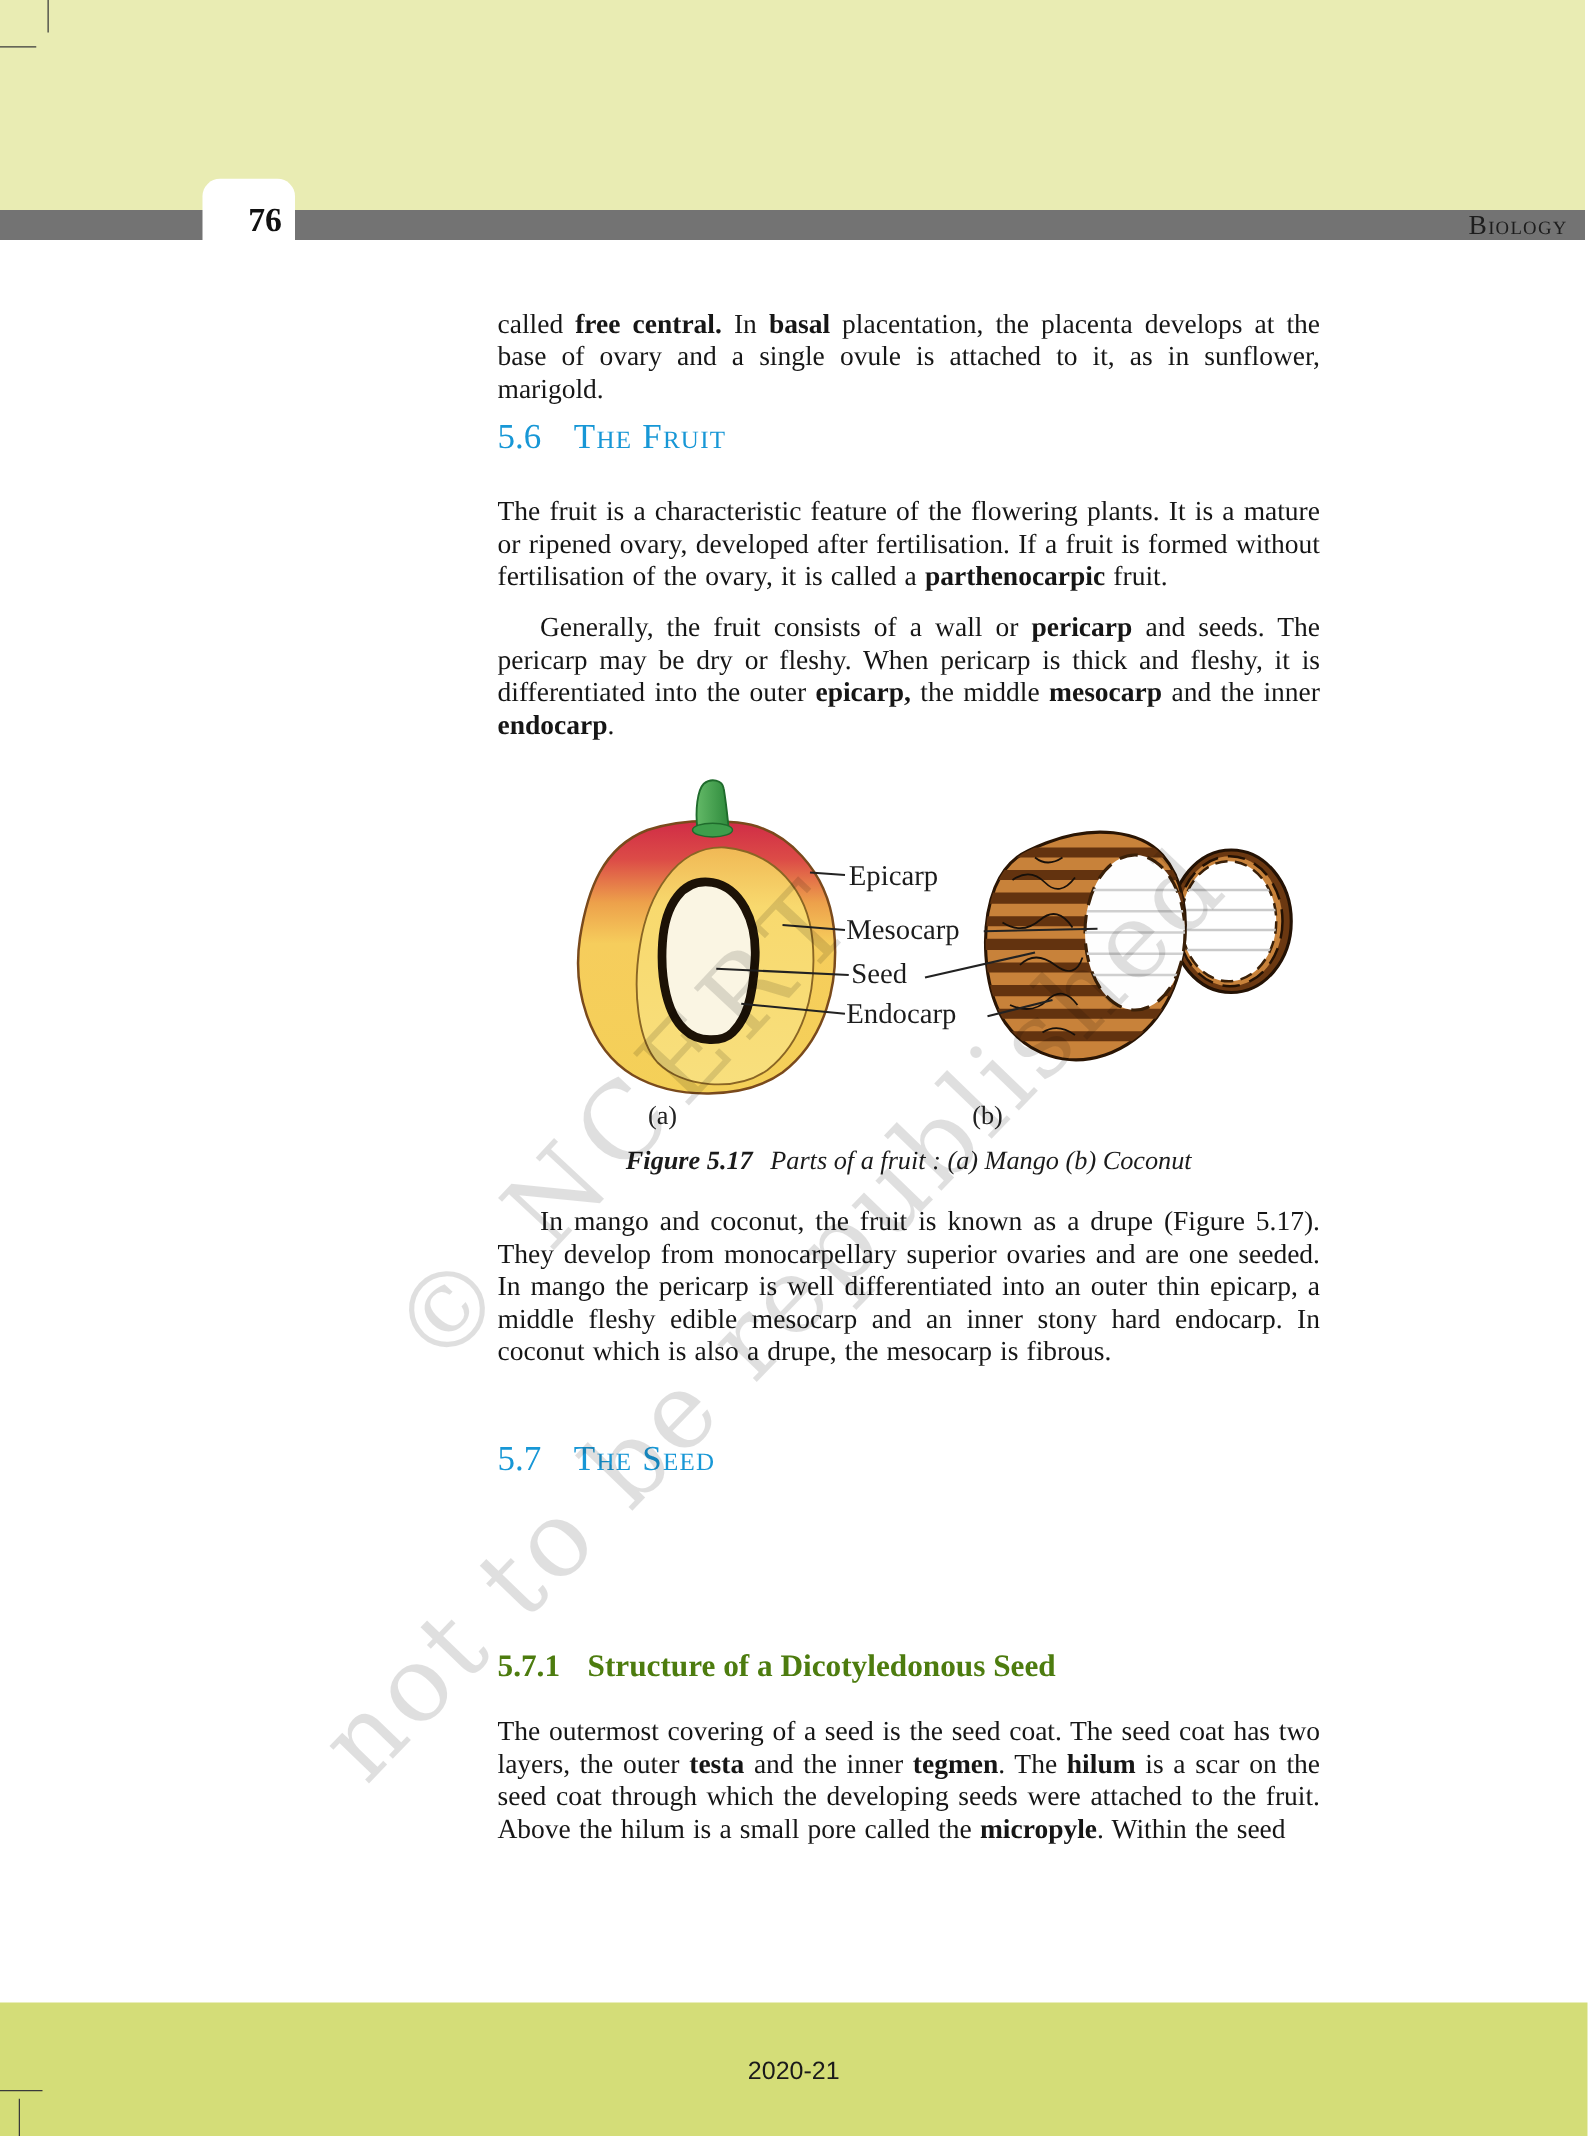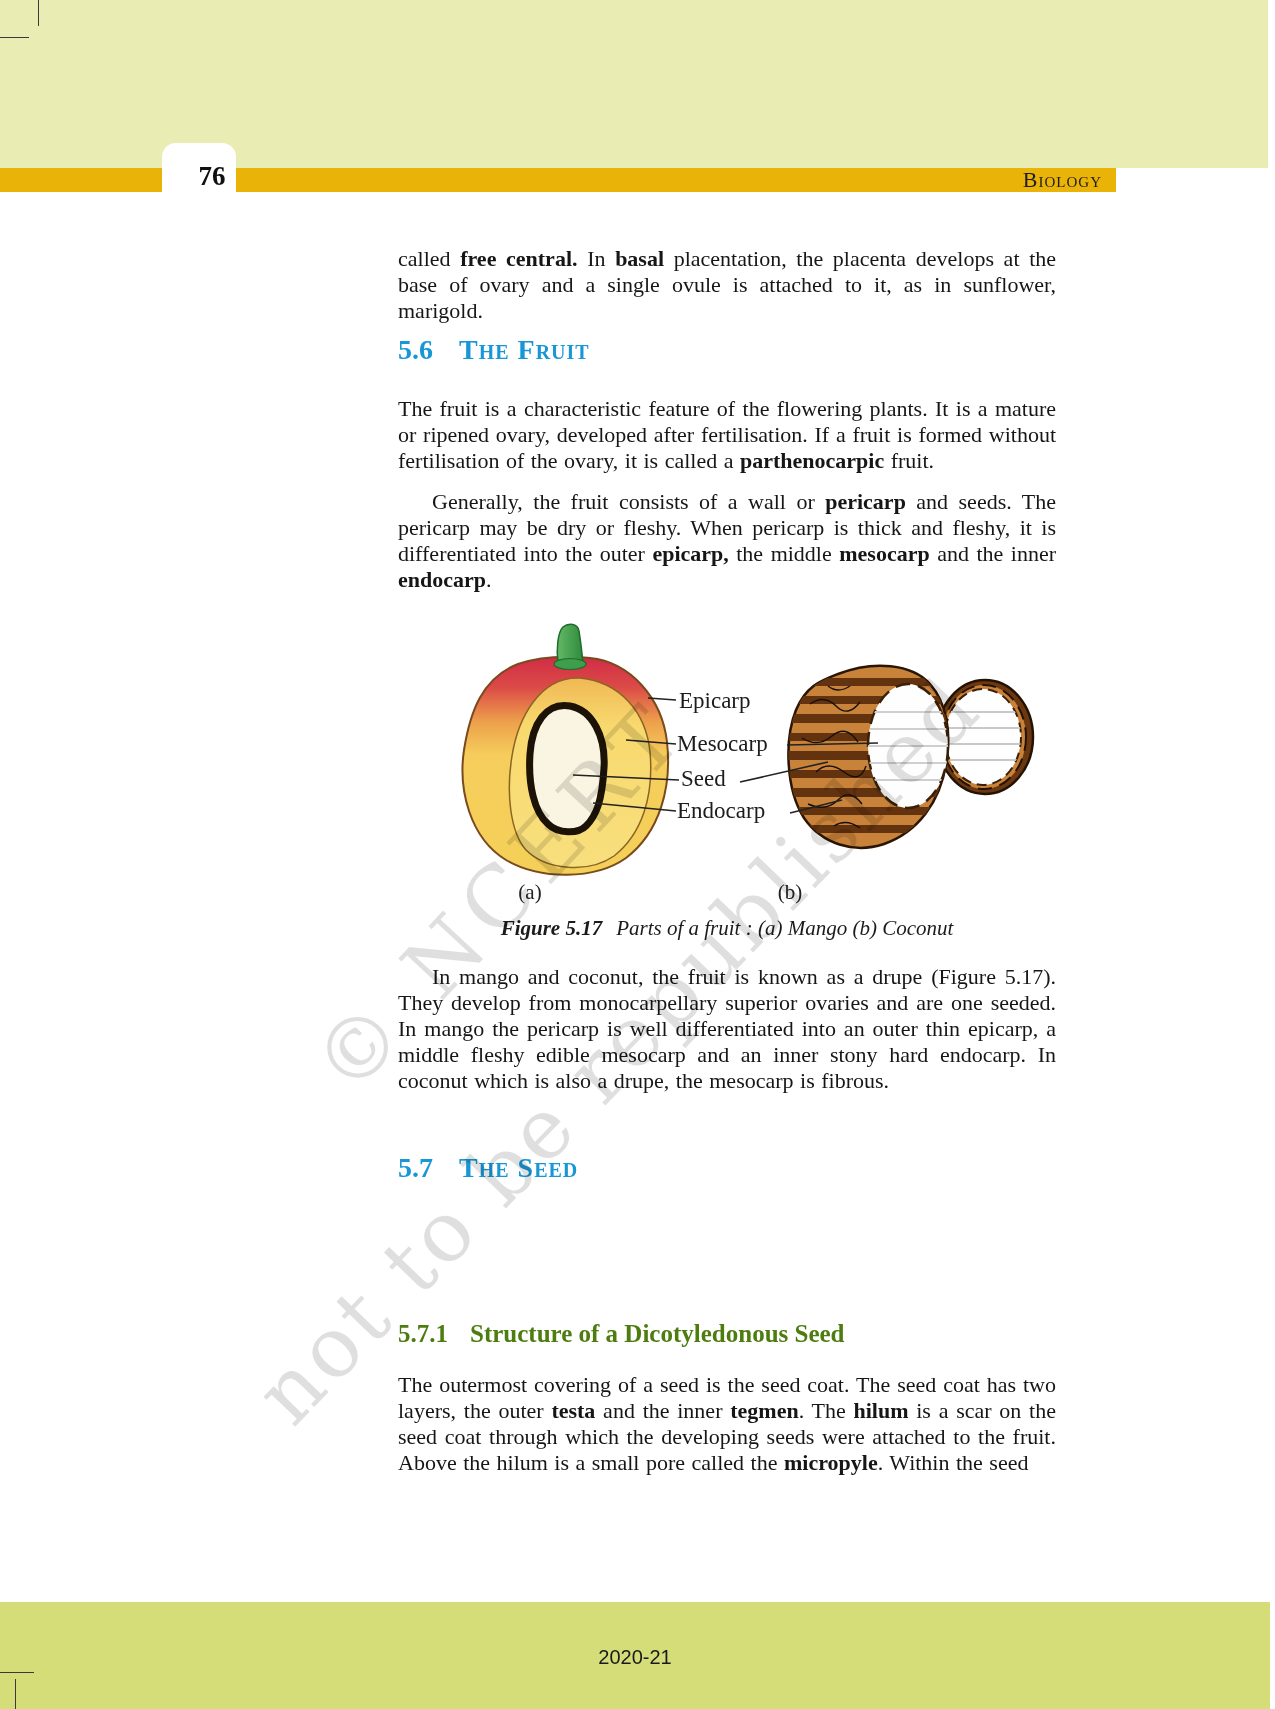--- a/index.html
+++ b/index.html
@@ -3,21 +3,21 @@
 <meta charset="utf-8">
 <style>
   * { margin:0; padding:0; box-sizing:border-box; }
   html,body { margin:0; padding:0; background:#ffffff; }
   .page {
     position:relative; width:1275px; height:1709px; background:#ffffff;
     overflow:hidden; font-family:"Liberation Serif", serif; color:#181818;
   }
   
   .top-band { position:absolute; left:0; top:0; width:1268px; height:168px; background:#e9ecb3; }
-  .header-bar { position:absolute; left:0; top:168px; width:1116px; height:24px; background:#eab308;text-decoration:underline; }
+  .header-bar { position:absolute; left:0; top:168px; width:1268px; height:24px; background:#737373;text-decoration:underline; }
   .running-head {
     position:absolute; right:14px; top:0; height:24px; display:flex; align-items:center;
     font-variant:small-caps; font-size:22px; letter-spacing:1px; color:#1d1d1d;
   }
   .page-tab {
     position:absolute; left:162px; top:143px; width:74px; height:50px; background:#ffffff;
     border-radius:14px 14px 0 0; display:flex; align-items:flex-end; justify-content:center;
     padding-bottom:1px; font-weight:bold; font-size:27px; color:#111; z-index:3;padding-left:26px;
   }
   .bottom-band { position:absolute; left:0; top:1602px; width:1270px; height:107px; background:#d4dd78; }
@@ -32,21 +32,21 @@
   .cm-bl-h { left:0; top:1672px; width:34px; height:1px; }
   .cm-bl-v { left:15px; top:1679px; width:1px; height:30px; }
   
   .block { position:absolute; left:398px; width:658px; }
   .body-par {
     font-size:22px; line-height:26px; text-align:justify; color:#161616;
     font-stretch:normal; word-spacing:1px;
   }
   .body-par b { font-weight:bold; }
   .indent { text-indent:34px; }
-  .h2 { display:flex; align-items:baseline; color:#1797d6; font-weight:bold; }
+  .h2 { display:flex; align-items:baseline; color:#1797d6; font-weight:normal; }
   .h2 .h-num { font-size:28px; margin-right:26px; }
   .h2 .h-title { font-size:28px; font-variant:small-caps; letter-spacing:1px; }
   .h3 { color:#4d7c0f; font-weight:bold; font-size:25px; }
   .h3 .h-num { margin-right:22px; }
   
   .figure-svg { position:absolute; left:430px; top:612px; z-index:2; }
   .fig-sub { position:absolute; top:880px; width:44px; text-align:center; font-size:21px; color:#222; }
   .sub-a { left:508px; } .sub-b { left:768px; }
   .fig-caption {
     position:absolute; left:398px; top:916px; width:658px; text-align:center;

